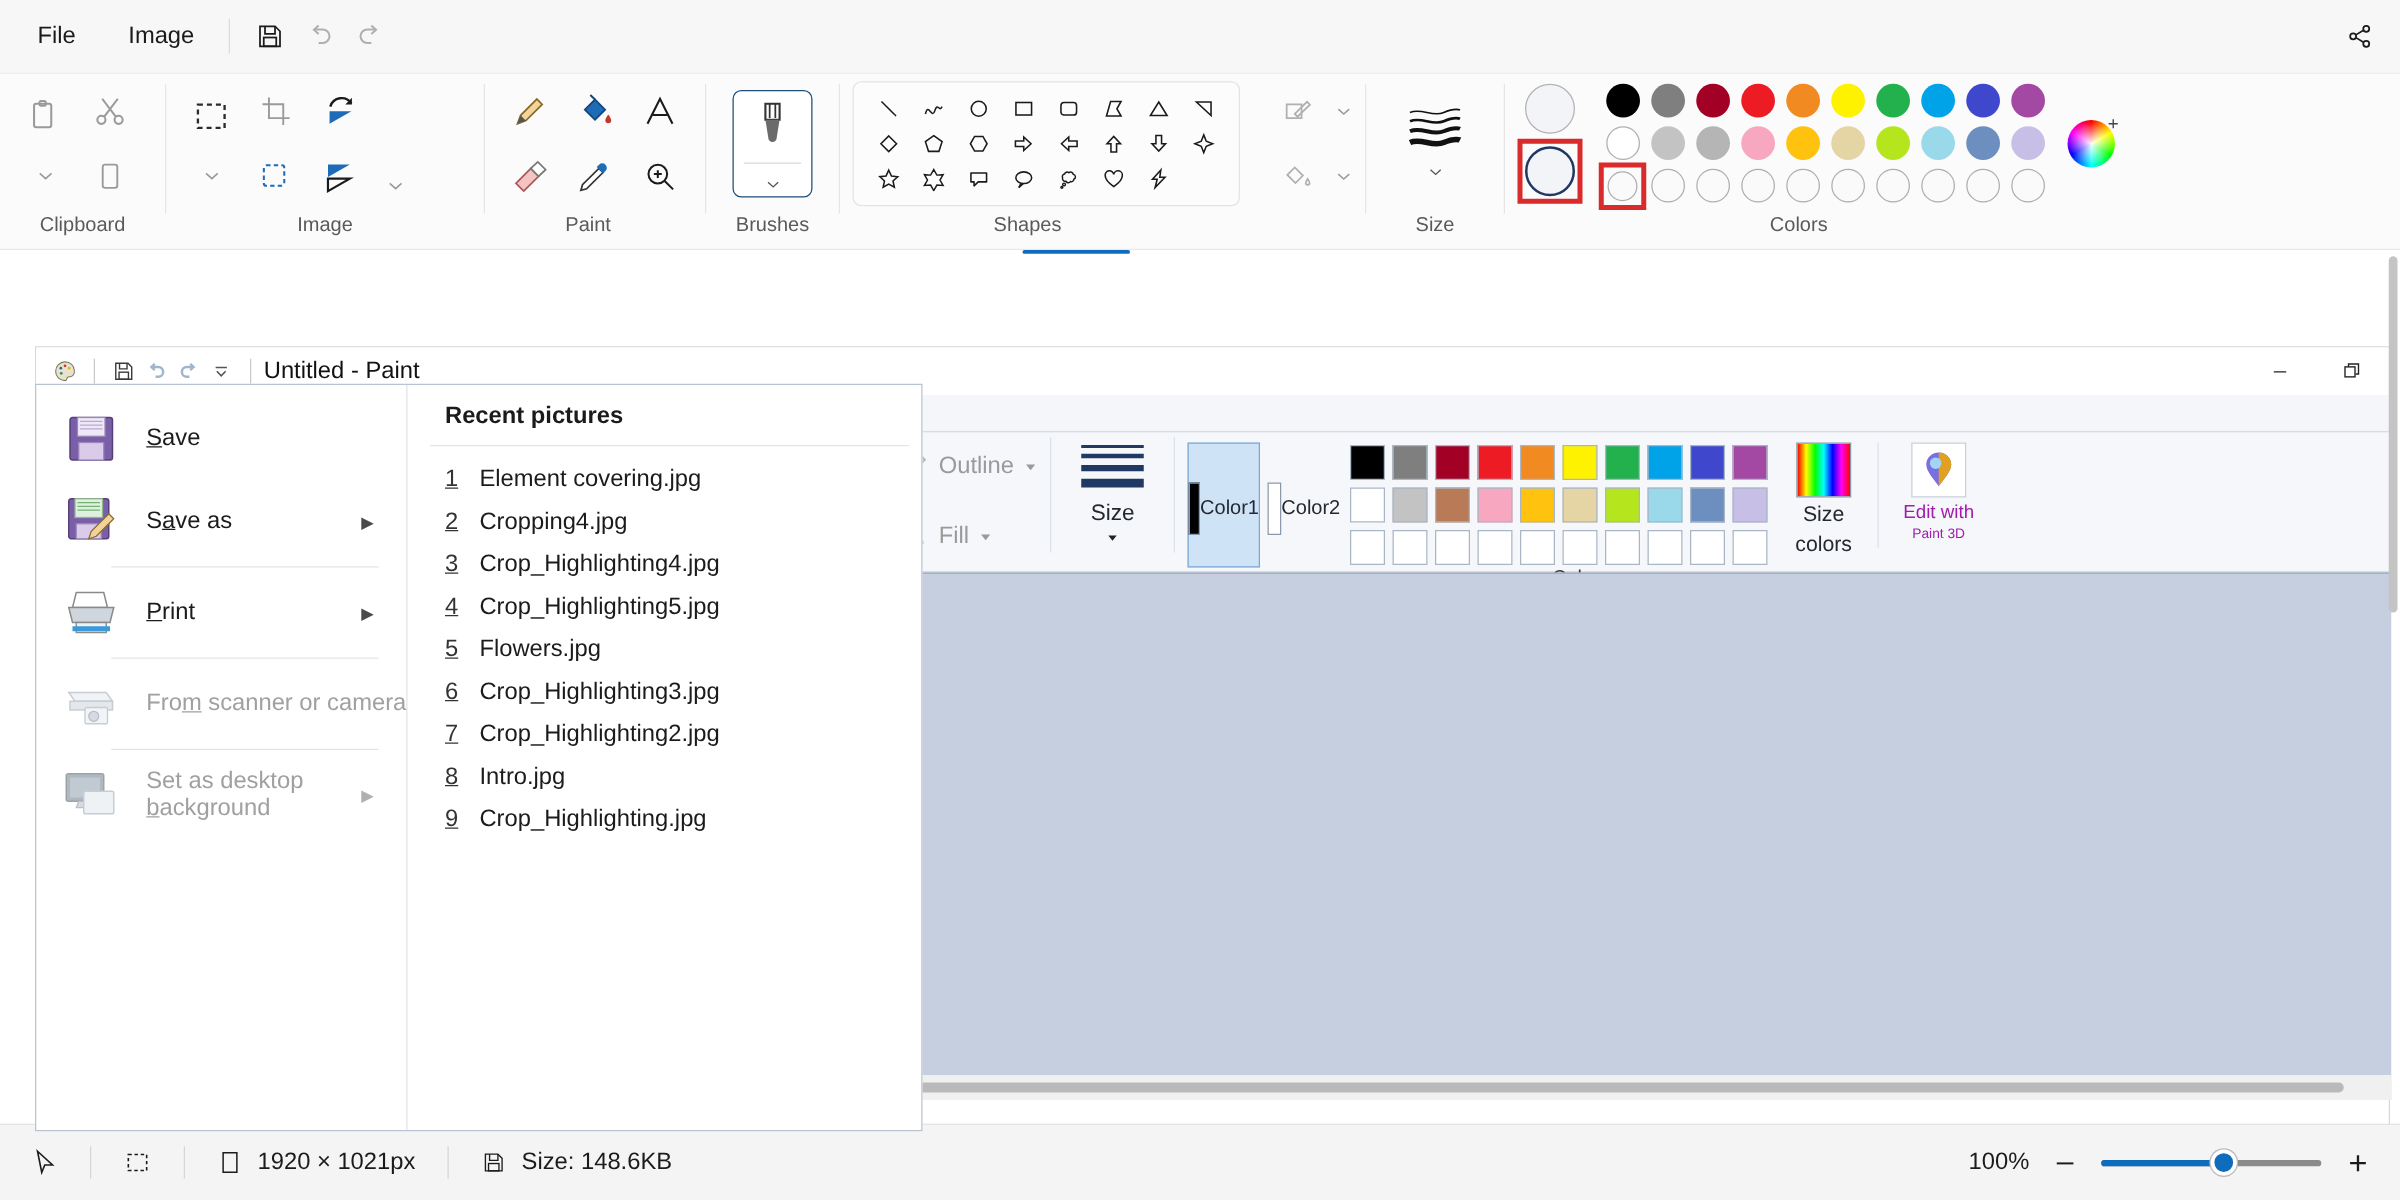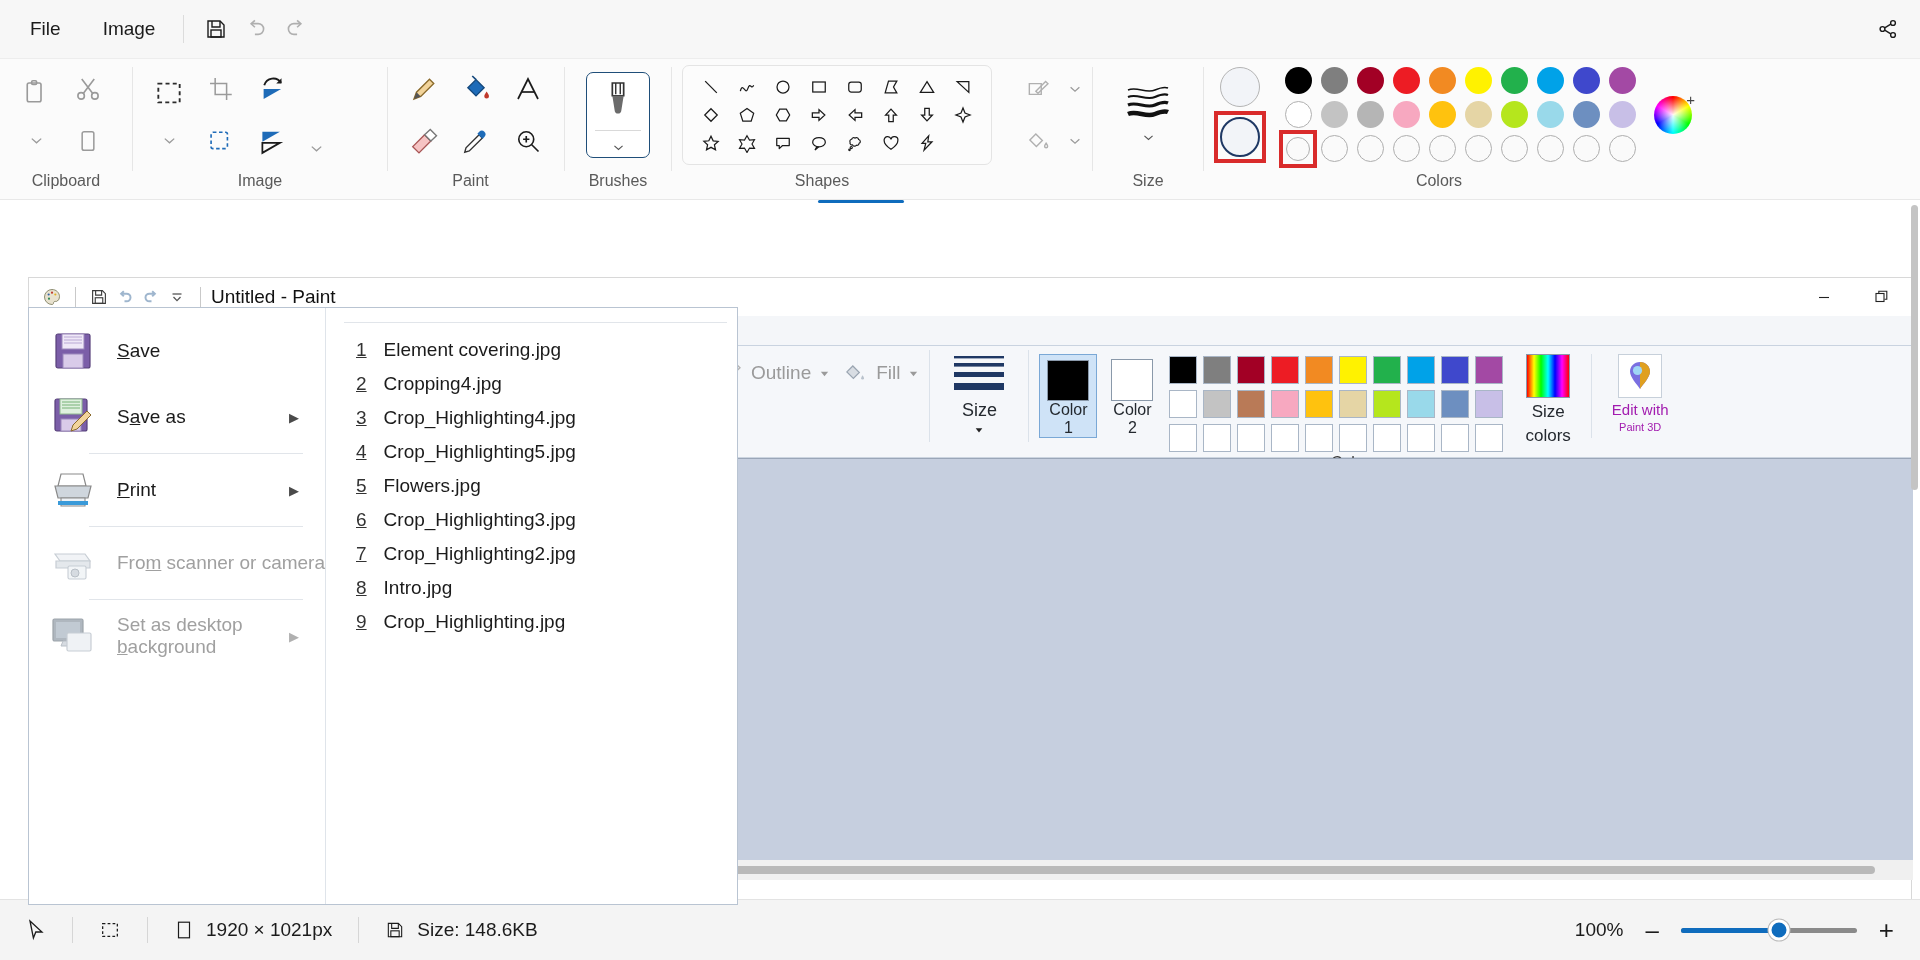--- a/index.html
+++ b/index.html
@@ -150,21 +150,21 @@
   .lg-group { height: 112px; display: flex; flex-direction: column; align-items: center; }
   .lg-body { flex: 1; display: flex; align-items: center; padding: 6px 10px 0; }
   .lg-label { font-size: 16px; color: #3b3b3b; height: 26px; }
   .lg-vdiv { width: 1px; height: 92px; background: #dbe2ea; margin-top: 4px; }
   .lg-sq { width: 28px; height: 28px; border: 1px solid #a9b6c6; background: #fff; }
   .lg-grid {
     display: grid; grid-template-columns: repeat(10, 32px);
     grid-auto-rows: 32px; gap: 2px; align-items: center; justify-items: center;
   }
   .colorbox {
-    width: 58px; height: 84px; display: flex; flex-direction: column;
+    width: 58px; height: 100px; display: flex; 
     align-items: center; padding-top: 5px; font-size: 16px; color: #24292f;
   }
   .colorbox.active { background: #cfe3f7; border: 1px solid #7aa8d6; }
   .colorbox .chip { width: 42px; height: 42px; border: 1px solid #8a99aa; }
 
   .legacy-canvas {
     position: absolute; left: 0; top: 180px; width: 1884px; height: 422px;
     background: #c6cfdf; border-top: 1px solid #9aa6b8;
   }
   .legacy-canvas-left { position:absolute; left:0; top:0; width:3px; height:100%; background:#8e99ab;}
@@ -751,21 +751,21 @@
                     <path d="M6 9.5 2 5h8z"></path>
                   </svg>
                 </span>
             </div>
           </div>
         </div>
         <div class="lg-label">es</div>
       </div>
 
       <div class="lg-group">
-        <div class="lg-body" style="flex-direction:row;align-items:flex-start;gap:12px;padding-top:14px">
+        <div class="lg-body" style="flex-direction:column;align-items:flex-start;gap:30px;padding-top:14px">
           <div style="display:flex;align-items:center;gap:8px;color:#9a9a9a;font-size:19px">
             <svg width="26" height="26" viewBox="0 0 24 24" fill="none" stroke="#b5b5b5" stroke-width="1.3">
                 <path d="M4 7h11v10H4z"></path>
                 <path d="M10 14 19 5l2.2 2.2L12 16z"></path>
               </svg>
             <span>Outline</span>
             <svg width="11" height="11" viewBox="0 0 12 12" fill="#9a9a9a">
                 <path d="M6 9 2 4h8z"></path>
               </svg>
           </div>
@@ -936,20 +936,21 @@
               <rect x="5" y="5" width="24" height="16" fill="#8fa0b0"></rect>
               <path d="M12 24h10l2 5H10z" fill="#b6bfc9" stroke="#7f8b98" stroke-width="1"></path>
               <rect x="16" y="16" width="24" height="18" rx="1.5" fill="#e3e9ee" stroke="#9aa5b1" stroke-width="1.2"></rect>
             </svg>
           </span>
           <span>Set as desktop <span class="u">b</span>ackground</span>
           <span class="fm-arrow">▶</span>
         </div>
       </div>
     <div class="fm-right">
+      <div class="fm-title">Recent pictures</div>
       <div class="fm-title-rule"></div>
       <div id="recent-list">
           <div class="recent-row">
             <span class="recent-num">1</span>
             <span>Element covering.jpg</span>
           </div>
           <div class="recent-row">
             <span class="recent-num">2</span>
             <span>Cropping4.jpg</span>
           </div>

